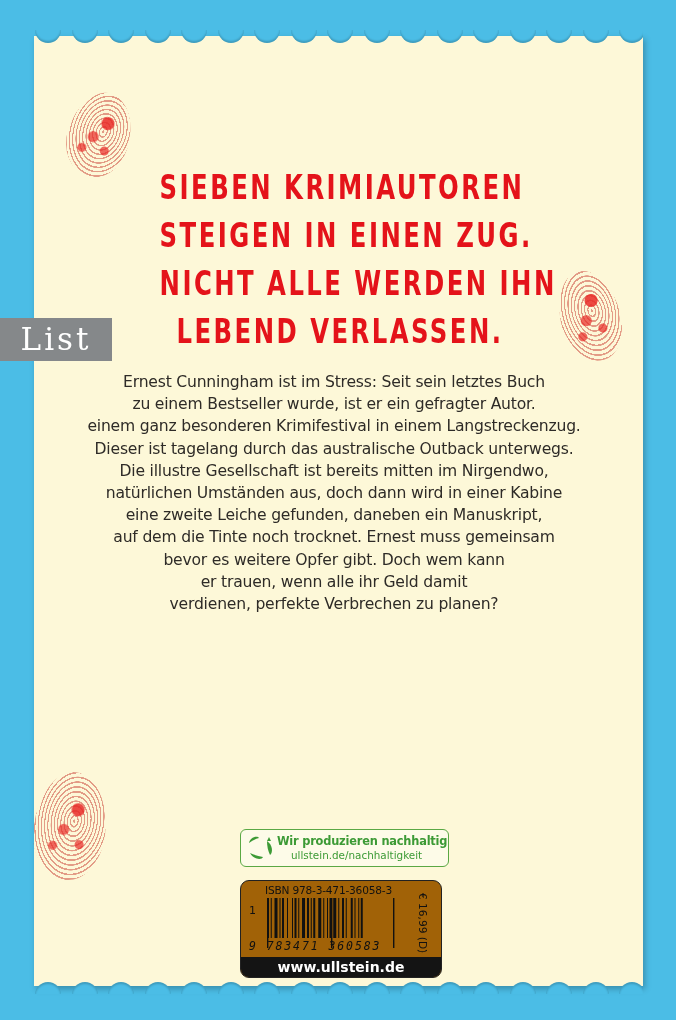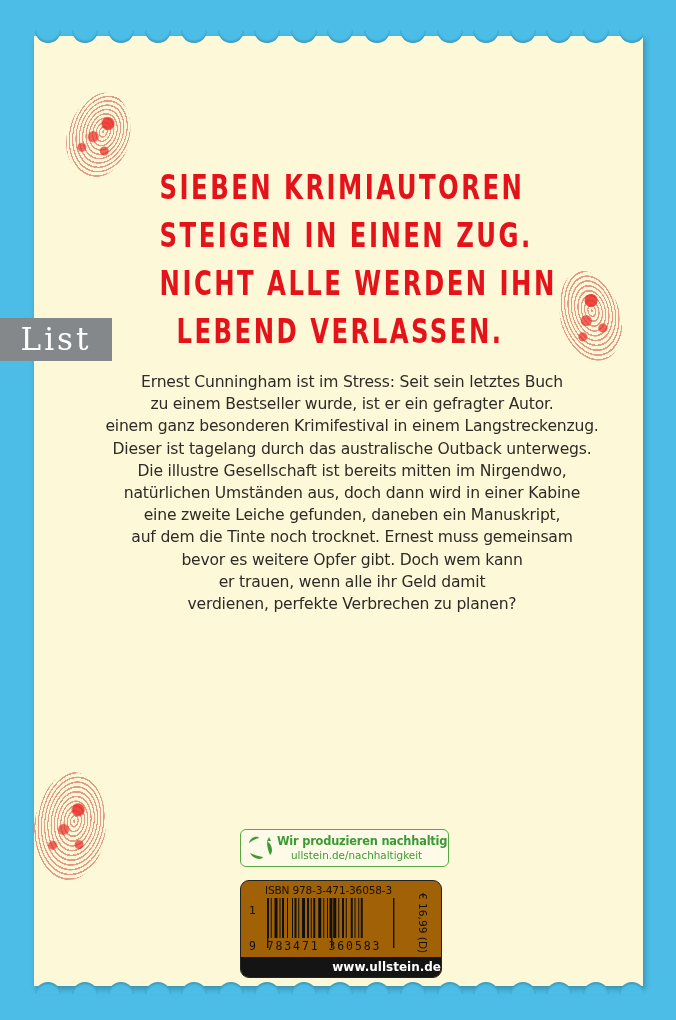--- a/index.html
+++ b/index.html
@@ -61,21 +61,21 @@
   .logo-box {
     position: absolute; left: 0; top: 318px; width: 112px; height: 43px;
     background: #85888a;
     color: #ffffff;
     font-family: "DejaVu Serif", serif;
     font-size: 31px; line-height: 43px;
     text-align: center; letter-spacing: 3px;
   }
 
   .body-text {
-    position: absolute; left: 72px; top: 371px; width: 560px;
+    position: absolute; left: 54px; top: 371px; width: 560px;
     text-align: center;
     color: #2e2b27;
     font-family: "DejaVu Sans", sans-serif;
     font-size: 15.6px; line-height: 22.2px;
     letter-spacing: -0.2px;
   }
   .body-text div { white-space: nowrap; }
 
   .eco-badge {
     position: absolute; left: 240px; top: 829px; width: 197px; height: 36px;
@@ -99,32 +99,32 @@
     border: 1px solid #222; border-radius: 9px; background: #a16207; overflow: hidden;
   }
   .isbn {
     position: absolute; left: 24px; top: 3px; font-size: 10.6px; color: #111;
     white-space: nowrap; letter-spacing: -0.2px;
   }
   .bars { position: absolute; left: 26px; top: 17px; width: 128px; height: 50px; }
   .bar-prefix { position: absolute; left: 8px; top: 23px; font-size: 11px; color: #111; }
   .bar-digits {
     position: absolute; left: 8px; top: 58px; font-family: "DejaVu Sans Mono", monospace;
-    font-size: 11.5px; letter-spacing: 1.9px; color: #111; white-space: nowrap;
+    font-size: 11.5px; letter-spacing: 1.9px; color: #111; white-space: nowrap; font-style: italic;
   }
   .price {
     position: absolute; left: 170px; top: 12px; width: 60px;
     font-size: 10.6px; color: #111; white-space: nowrap;
     transform: rotate(90deg); transform-origin: left top;
     left: 188px;
   }
   .web-strip {
     position: absolute; left: 0; bottom: 0; width: 100%; height: 20px;
-    background: #141414; color: #fff; text-align: right;
-    font-weight: bold; font-size: 12px; line-height: 20px;
+    background: #141414; color: #fff; text-align: center;
+    font-weight: bold; font-size: 14px; line-height: 20px;
   }
 </style>
 </head>
 <body>
 
 <div class="paper"></div>
 
 <div class="scallops-top" id="scTop">
     <span style="left: 1px;"></span>
     <span style="left: 37.5px;"></span>

